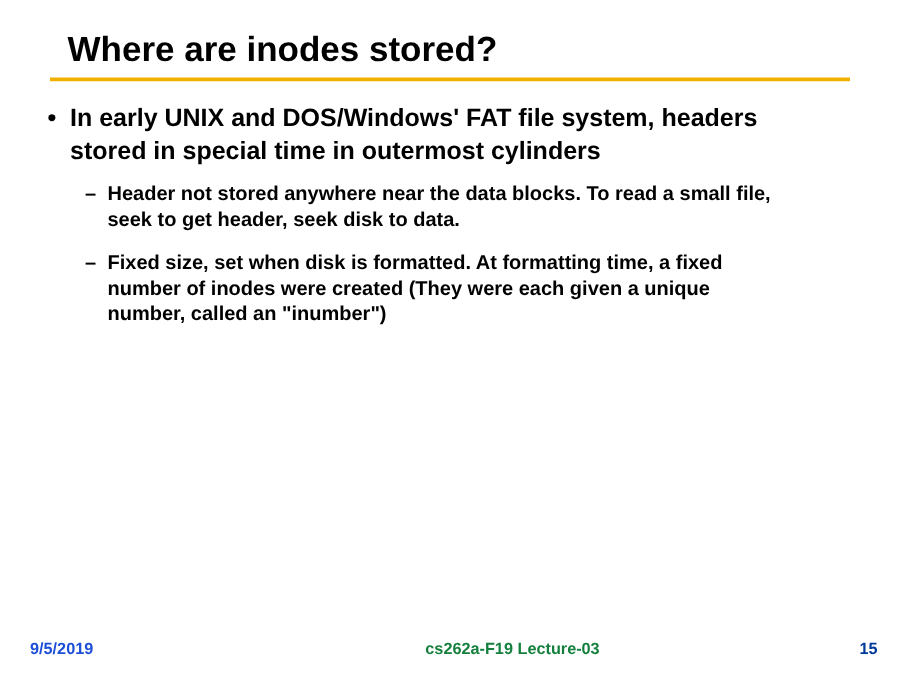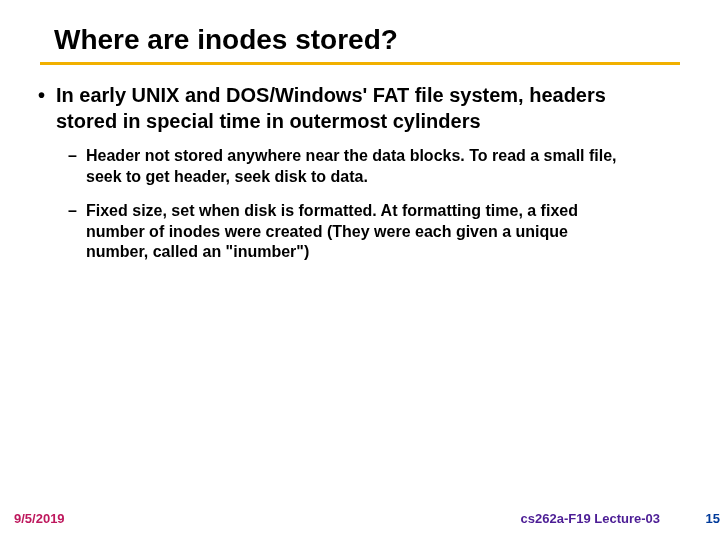--- a/index.html
+++ b/index.html
@@ -9,23 +9,23 @@
   .title { font-size: 28px; font-weight: bold; color: #000; }
   .rule { margin: 6px 0 0 40px; width: 640px; height: 3px; background: #f1b000; }
   .content { padding: 18px 38px 0 38px; }
   .b1 { display: flex; font-size: 20px; font-weight: bold; line-height: 1.28; margin-bottom: 12px; }
   .b1 .dot { width: 18px; flex: 0 0 18px; }
   .b1 .txt { flex: 1; }
   .b2 { display: flex; font-size: 16px; font-weight: bold; line-height: 1.28; margin: 0 0 14px 30px; }
   .b2 .dash { width: 18px; flex: 0 0 18px; }
   .b2 .txt { flex: 1; }
   .footer { position: absolute; left: 0; bottom: 14px; width: 720px; display: flex; align-items: baseline; font-size: 13px; font-weight: bold; }
-  .footer .date { color: #be185d; padding-left: 14px; width: 160px; }
-  .footer .mid { flex: 1; text-align: right; color: #4c1d95; }
-  .footer .num { color: #003a9a; width: 60px; text-align: right; }
+  .footer .date { color: #1d4ed8; padding-left: 24px; width: 160px; }
+  .footer .mid { flex: 1; text-align: center; color: #15803d; }
+  .footer .num { color: #003a9a; padding-right: 18px; width: 60px; text-align: right; }
 </style>
 </head>
 <body>
 
 <div class="slide">
   <div class="title-block">
     <div class="title">Where are inodes stored?</div>
   </div>
   <div class="rule"></div>
 

